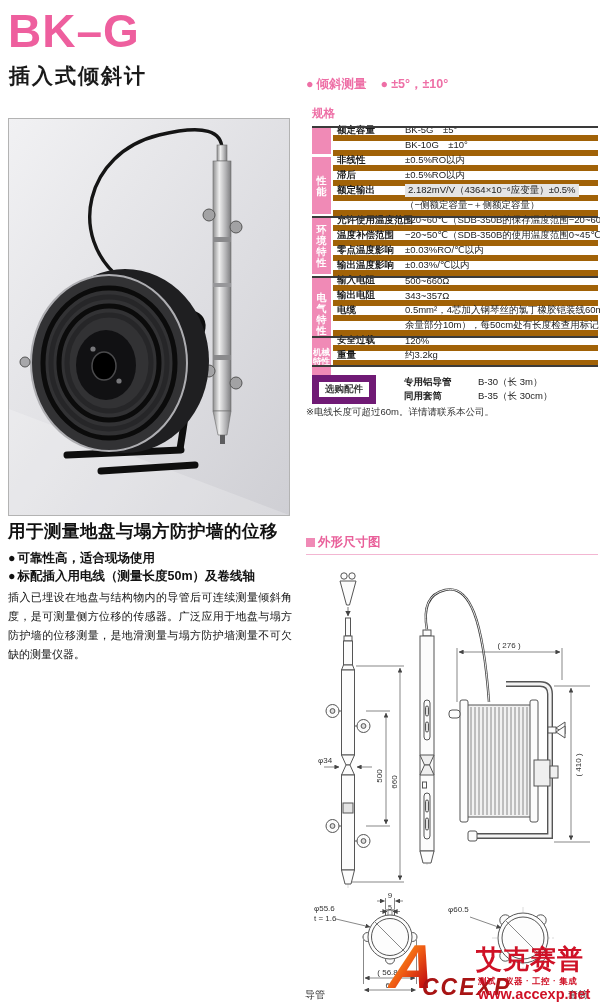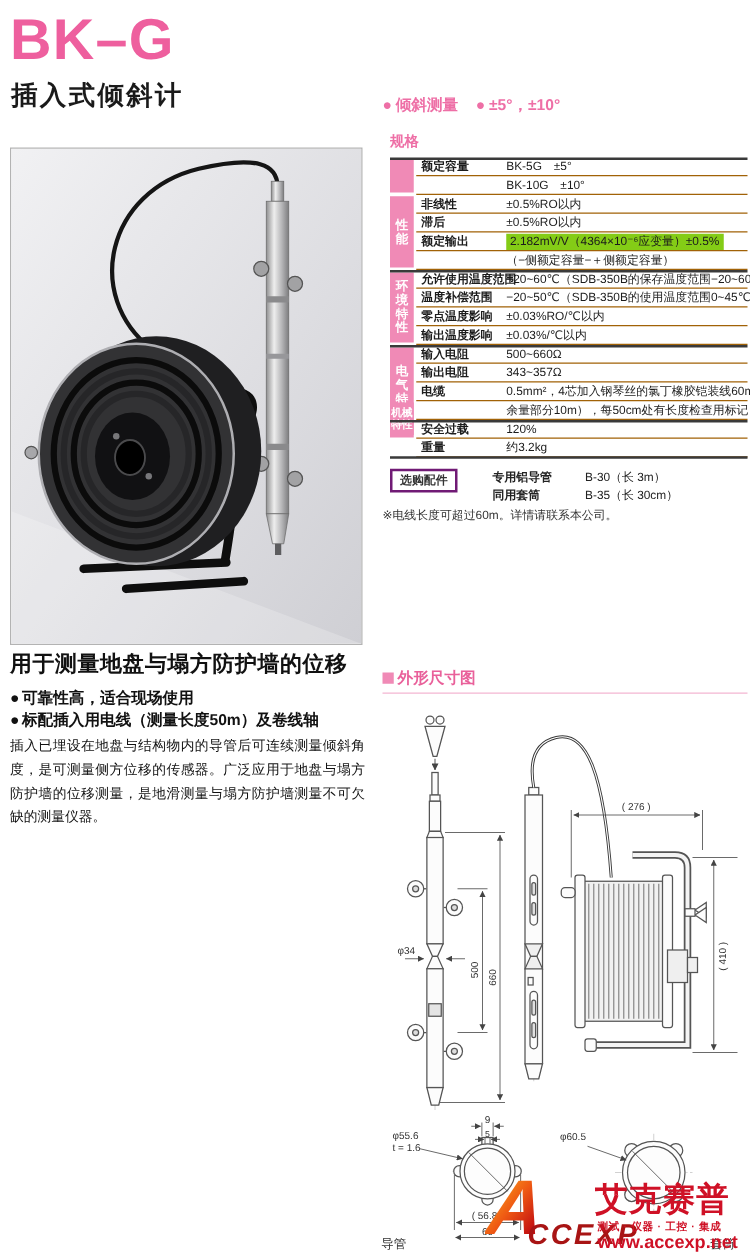--- a/index.html
+++ b/index.html
@@ -14,32 +14,32 @@
   #feature .dot{margin-right:3px;}
   #feature .rng{margin-left:14px;}
 
   
   #photo{left:8px;top:118px;width:282px;height:398px;border:1px solid #b3b3b3;box-sizing:border-box;}
 
   
   #spec-heading{left:312px;top:106px;font-size:11.5px;font-weight:bold;color:#ee6fa6;}
   #spec-table{left:312px;top:126px;width:286px;height:240px;}
   #spec-rows{position:absolute;left:21px;right:0;top:0;bottom:0;}
-  .srow{display:flex;align-items:center;height:15px;border-bottom:1px solid #a16207;box-sizing:border-box;font-size:9.5px;white-space:nowrap;overflow:visible;}
+  .srow{display:flex;align-items:center;height:15px;border-bottom:6px solid #a16207;box-sizing:border-box;font-size:9.5px;white-space:nowrap;overflow:visible;}
   .srow .lbl{font-weight:bold;min-width:62px;margin:0 6px 0 4px;color:#1c1c1c;}
   .srow .val{color:#1c1c1c;}
-  .srow .val.hl{background:#84cc16;padding:0 3px;}
+  .srow .val.hl{background:#e5e5e5;padding:0 3px;}
   .grp-line{position:absolute;left:0;right:0;height:1.5px;background:#3a3a3a;}
   .sb{position:absolute;left:0;width:19px;background:#f08ab6;display:flex;align-items:center;justify-content:center;}
   .sb span{display:block;width:10px;color:#fff;font-size:10px;line-height:11px;font-weight:bold;text-align:center;word-break:break-all;}
   .sb.small span{width:18px;font-size:8.5px;line-height:9px;}
 
   
   #acc{left:312px;top:375px;display:flex;font-size:9.5px;}
-  #acc .box{border:2px solid #701a75;padding:1px 6px;height:13px;font-weight:bold;color:#333;}
+  #acc .box{border:7px solid #701a75;padding:1px 6px;height:13px;font-weight:bold;color:#333;}
   #acc .items{margin-left:12px;}
   #acc .item{display:flex;height:14px;align-items:center;margin-left:16px;}
   #acc .nm{width:74px;font-weight:bold;}
   #note{left:306px;top:406px;font-size:9.5px;color:#333;}
 
   
   #intro-h{left:8px;top:519px;font-size:17.5px;font-weight:bold;color:#111;letter-spacing:0.5px;}
   .bullet-line{left:8px;font-size:12.5px;font-weight:bold;color:#111;}
   #bullet1{top:550px;} #bullet2{top:568px;}
   .bullet-line .dot{margin-right:2px;}
@@ -136,21 +136,21 @@
     <div class="sb" style="top:2px;height:26px;"></div>
     <div class="sb" style="top:31px;height:57px;">
         <span>性能</span>
       </div>
     <div class="sb" style="top:92px;height:56px;">
         <span>环境特性</span>
       </div>
     <div class="sb" style="top:152px;height:72px;">
         <span>电气特性</span>
       </div>
-    <div class="sb small" style="top:196px;height:26px;">
+    <div class="sb small" style="top:212px;height:38px;">
         <span>机械特性</span>
       </div>
 
     <div id="spec-rows">
       <div class="srow">
           <span class="lbl">额定容量</span>
           <span class="val">BK-5G　±5°</span>
         </div>
       <div class="srow">
           <span class="lbl"></span>

